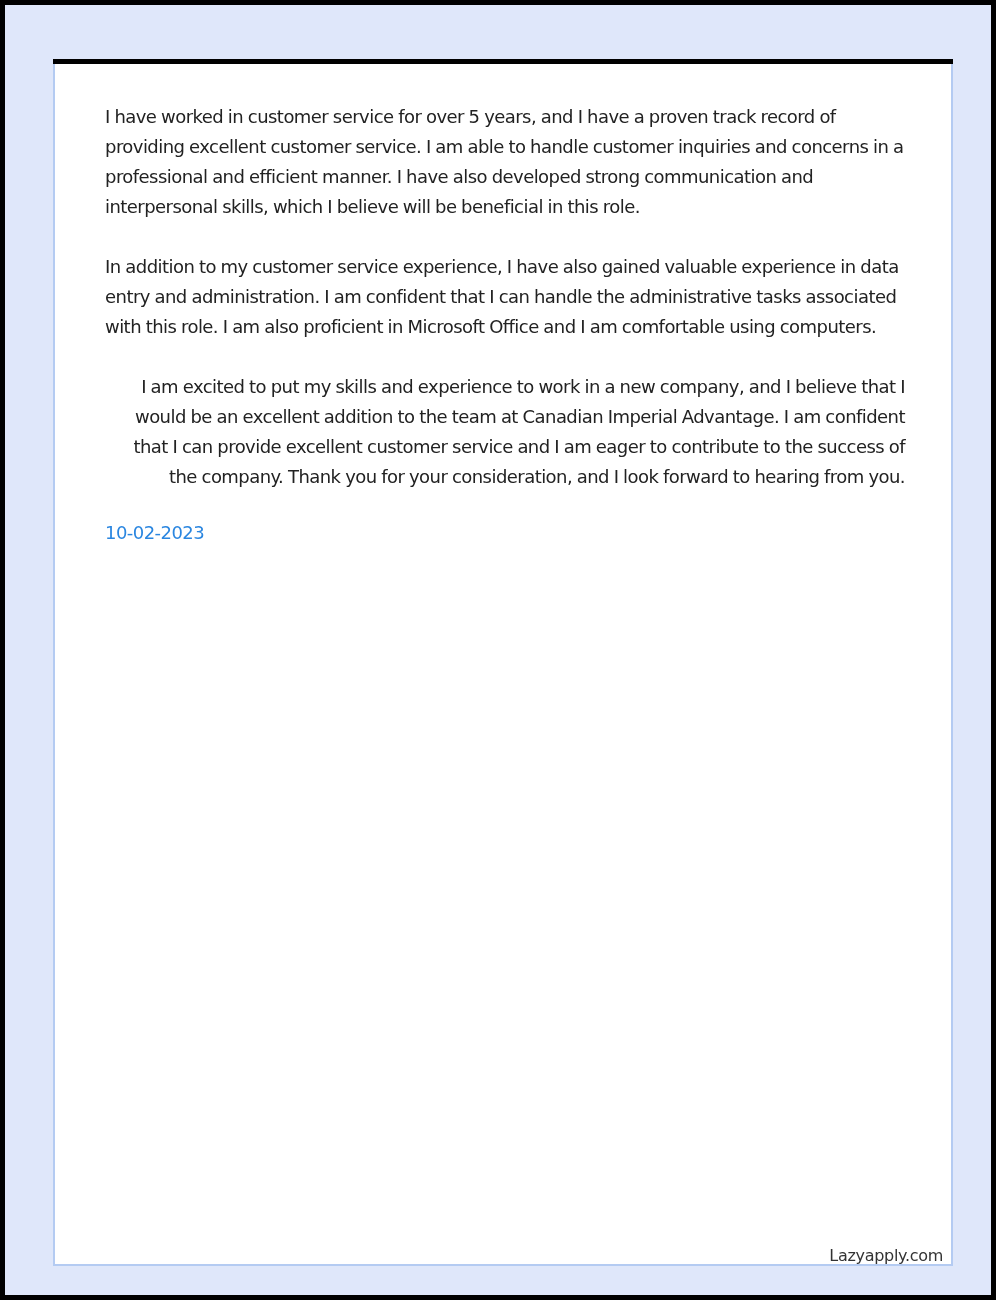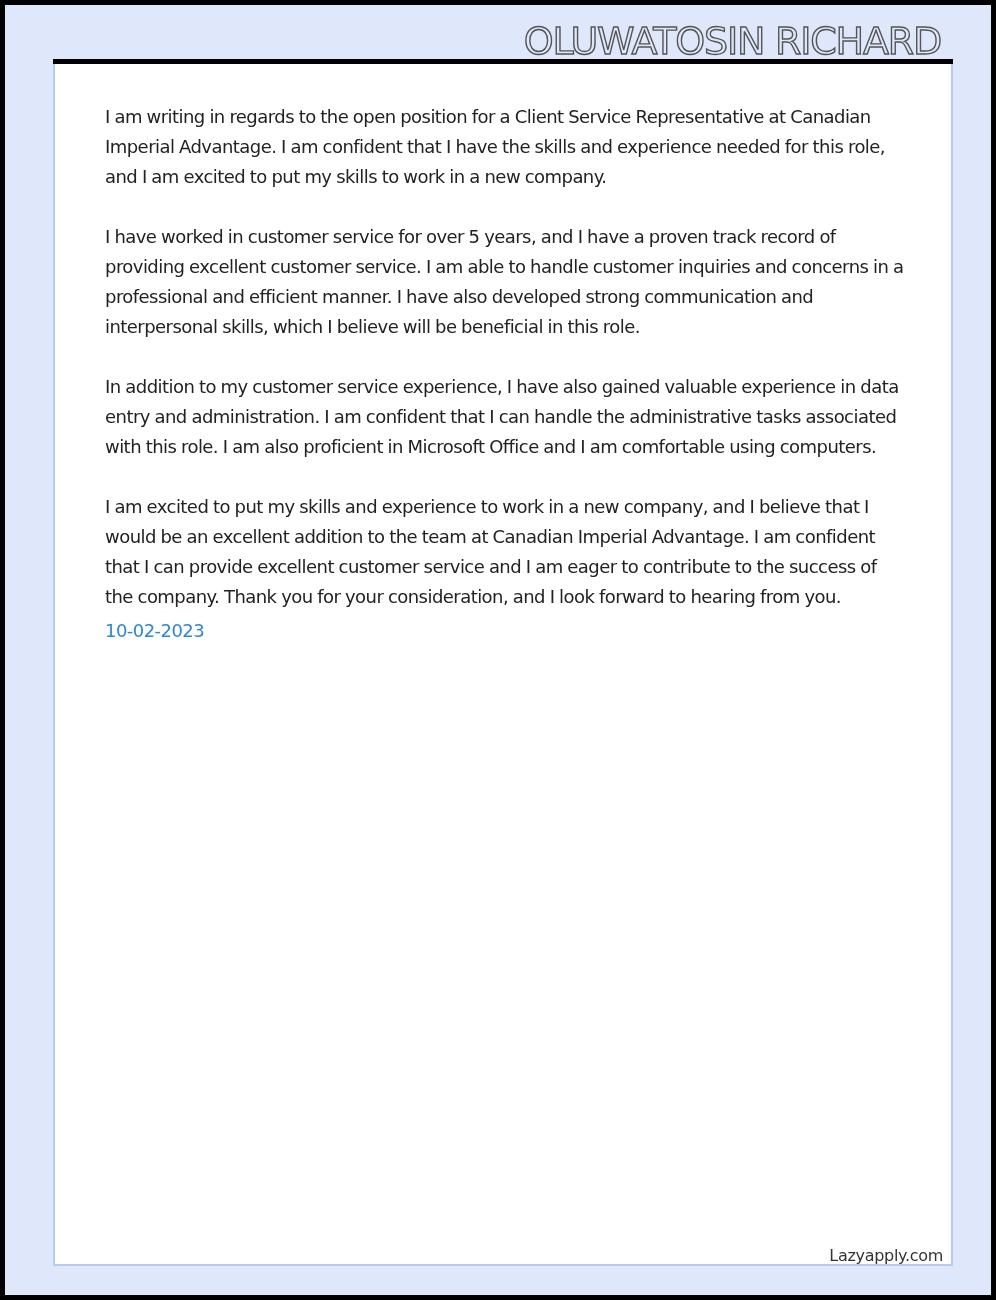--- a/index.html
+++ b/index.html
@@ -63,21 +63,22 @@
       font-size: 18px;
       line-height: 30px;
       color: #222222;
       letter-spacing: -0.55px;
       word-spacing: -0.5px;
     }
     .content p {
       margin: 0 0 30px 0;
     }
     .content p.last {
-      margin-bottom: 4px;
+      margin-bottom: 26px;
+      text-align: right;
     }
     .date {
       color: #2a86e0;
       font-size: 18px;
       line-height: 30px;
     }
     .footer {
       position: absolute;
       right: 8px;
       bottom: 0px;
@@ -85,25 +86,23 @@
       font-size: 16px;
       color: #333333;
       line-height: 16px;
       letter-spacing: -0.3px;
     }
   </style>
 </head>
 <body>
 
 <div class="frame">
-  <div class="name">OLUWATOSIN RICHARD</div>
   <div class="rule"></div>
   <div class="page">
     <div class="content">
-      <p>I am writing in regards to the open position for a Client Service Representative at Canadian Imperial Advantage. I am confident that I have the skills and experience needed for this role, and I am excited to put my skills to work in a new company.</p>
       <p>I have worked in customer service for over 5 years, and I have a proven track record of providing excellent customer service. I am able to handle customer inquiries and concerns in a professional and efficient manner. I have also developed strong communication and interpersonal skills, which I believe will be beneficial in this role.</p>
       <p>In addition to my customer service experience, I have also gained valuable experience in data entry and administration. I am confident that I can handle the administrative tasks associated with this role. I am also proficient in Microsoft Office and I am comfortable using computers.</p>
       <p class="last">I am excited to put my skills and experience to work in a new company, and I believe that I would be an excellent addition to the team at Canadian Imperial Advantage. I am confident that I can provide excellent customer service and I am eager to contribute to the success of the company. Thank you for your consideration, and I look forward to hearing from you.</p>
       <div class="date">10-02-2023</div>
     </div>
     <div class="footer">Lazyapply.com</div>
   </div>
 </div>
 
 </body></html>

